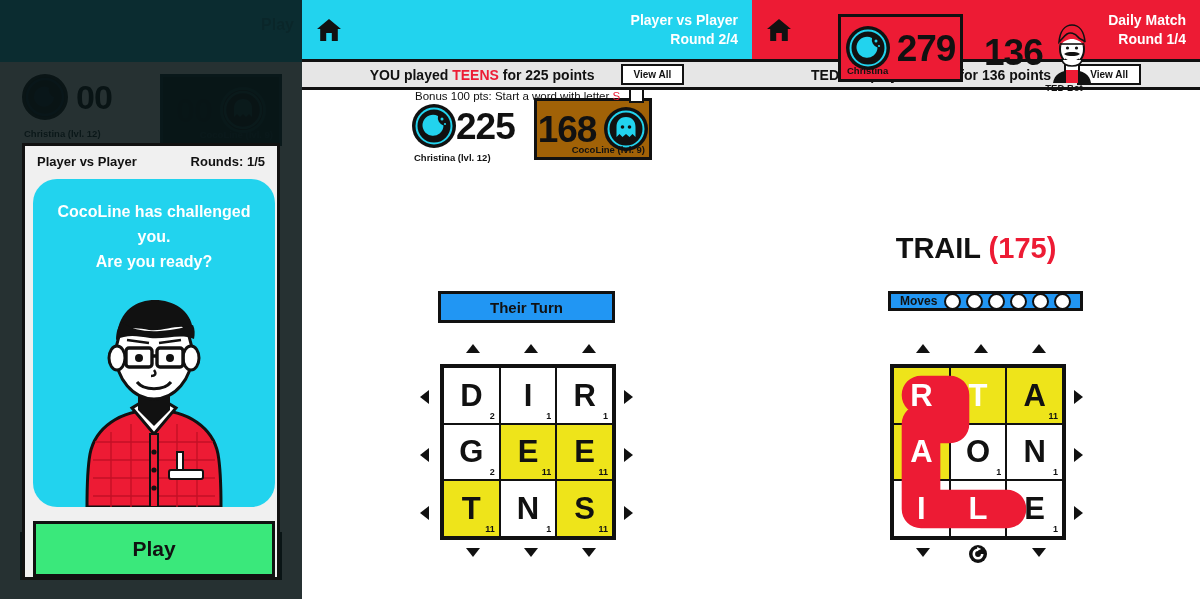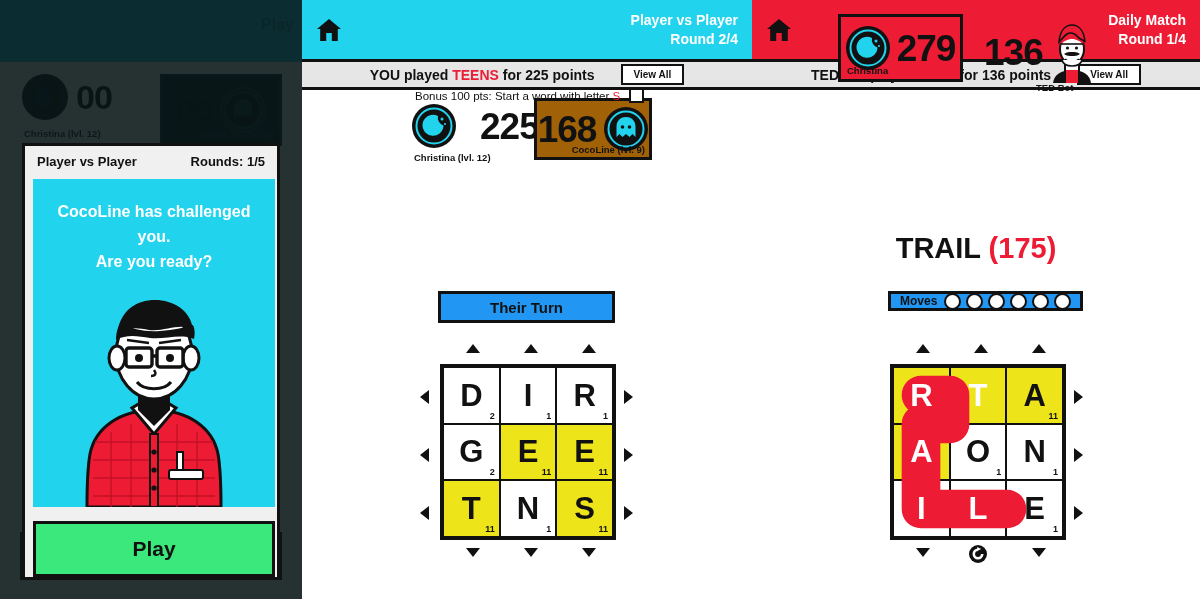--- a/index.html
+++ b/index.html
@@ -24,21 +24,21 @@
   .pl-tile { flex:1; background:#fff; border:2px solid #111; display:flex;
              align-items:center; justify-content:center; font-size:22px; font-weight:bold; color:#111; }
 
   
   .pl-overlay { position:absolute; inset:0; background:rgba(8,20,22,0.88); z-index:5; }
   .pl-modal { position:absolute; left:22px; top:143px; width:258px; height:437px;
               background:#f0f0f0; border:3px solid #111; z-index:6; }
   .pm-bar { height:30px; background:#f0f0f0; display:flex; align-items:center;
             justify-content:space-between; padding:0 12px; }
   .pm-bar span { font-size:13px; font-weight:bold; color:#111; }
-  .pm-art { position:absolute; left:8px; top:33px; width:242px; height:328px; background:#22d3ee; overflow:hidden; }
+  .pm-art { position:absolute; left:8px; top:33px; width:242px; height:328px; background:#22d3ee; overflow:hidden;border-radius:24px; }
   .pm-text { position:absolute; top:20px; left:0; width:242px; text-align:center;
              color:#fff; font-weight:bold; font-size:16px; line-height:25px; padding:0 14px; }
   .pm-play { position:absolute; left:8px; top:375px; width:242px; height:56px;
              background:#3ae87b; border:3px solid #111; display:flex; align-items:center;
              justify-content:center; font-size:21px; font-weight:bold; color:#111; }
 
   
   .panel { position:relative; height:599px; background:#fff; }
   .p-header { height:62px; display:flex; align-items:center; padding:0 14px; position:relative; }
   .p-header.cyan { background:#22d3ee; border-bottom:3px solid #111; }
@@ -48,21 +48,21 @@
                font-weight:bold; font-size:14px; line-height:19px; }
   .p-subbar { height:28px; background:#e6e6e6; border-bottom:3px solid #111;
               display:flex; align-items:center; justify-content:center; gap:26px; position:relative; }
   .sub-text { font-size:14px; font-weight:bold; color:#111; }
   .sub-text .w { color:#ed1b34; }
   .viewall { background:#fff; border:2px solid #111; font-size:10px; font-weight:bold;
              padding:3px 11px; color:#111; }
 
   
   .mid-scores { position:relative; height:86px; }
-  .ms-left { position:absolute; left:110px; top:14px; display:flex; align-items:center; gap:24px; }
+  .ms-left { position:absolute; left:110px; top:14px; display:flex; align-items:center; gap:0; }
   .ms-right { position:absolute; left:232px; top:8px; width:118px; height:62px; background:#a16207;
               border:3px solid #111; display:flex; align-items:center; justify-content:center; gap:8px; }
   .big-num { font-size:37px; font-weight:bold; color:#111; letter-spacing:-1px; line-height:1; }
   .nm { font-size:9.5px; font-weight:bold; color:#111; white-space:nowrap; }
   .ms-left .nm { position:absolute; left:2px; top:48px; }
   .ms-right .nm { position:absolute; left:0; right:4px; bottom:2px; text-align:right; }
   .bonus { position:absolute; left:113px; top:88px; display:flex; align-items:center; gap:9px; }
   .bonus .bt { font-size:11.5px; font-weight:normal; color:#111; }
   .bonus .bl { color:#ed1b34; }
   .bonus .bx { width:15px; height:15px; border:2px solid #111; background:#fff; }
@@ -383,21 +383,21 @@
             <path d="M11 26c0-11 5-18 12-18s12 7 12 18c-3-5-8-7-12-7s-9 2-12 7z" fill="#ed1b34"></path>
             <path d="M10 22c1-11 6-17 13-17s12 6 13 17c-2-3-5-2-7-5-3-4-8-5-11-3-3 2-5 5-8 8z" fill="#ed1b34" stroke="#111" stroke-width="1.6"></path>
             <path d="M11 24h24" stroke="#111" stroke-width="1.6"></path>
             <circle cx="18.5" cy="28" r="1.6" fill="#111"></circle>
             <circle cx="27.5" cy="28" r="1.6" fill="#111"></circle>
             <path d="M15 34c3-2 5-2 8-2s5 0 8 2c-3 2-5 2-8 2s-5 0-8-2z" fill="#111"></path>
             <path d="M16 39c2 3 12 3 14 0" stroke="#111" stroke-width="1.5" fill="none"></path>
             <path d="M13 40c1 4 4 6 10 6s9-2 10-6" fill="#fff" stroke="#111" stroke-width="1.6"></path>
           </svg>
         </div>
-        <div class="nm" style="position:absolute;left:52px;top:62px;width:56px;">TED Bot</div>
+        <div class="nm" style="position:absolute;left:52px;top:62px;width:56px;text-align:center">TED Bot</div>
       </div>
     </div>
 
     <div class="trail-title">
       <span>TRAIL</span>
       <span class="pts">(175)</span>
     </div>
 
     <div class="moves-pill">
       <span class="ml">Moves</span>

